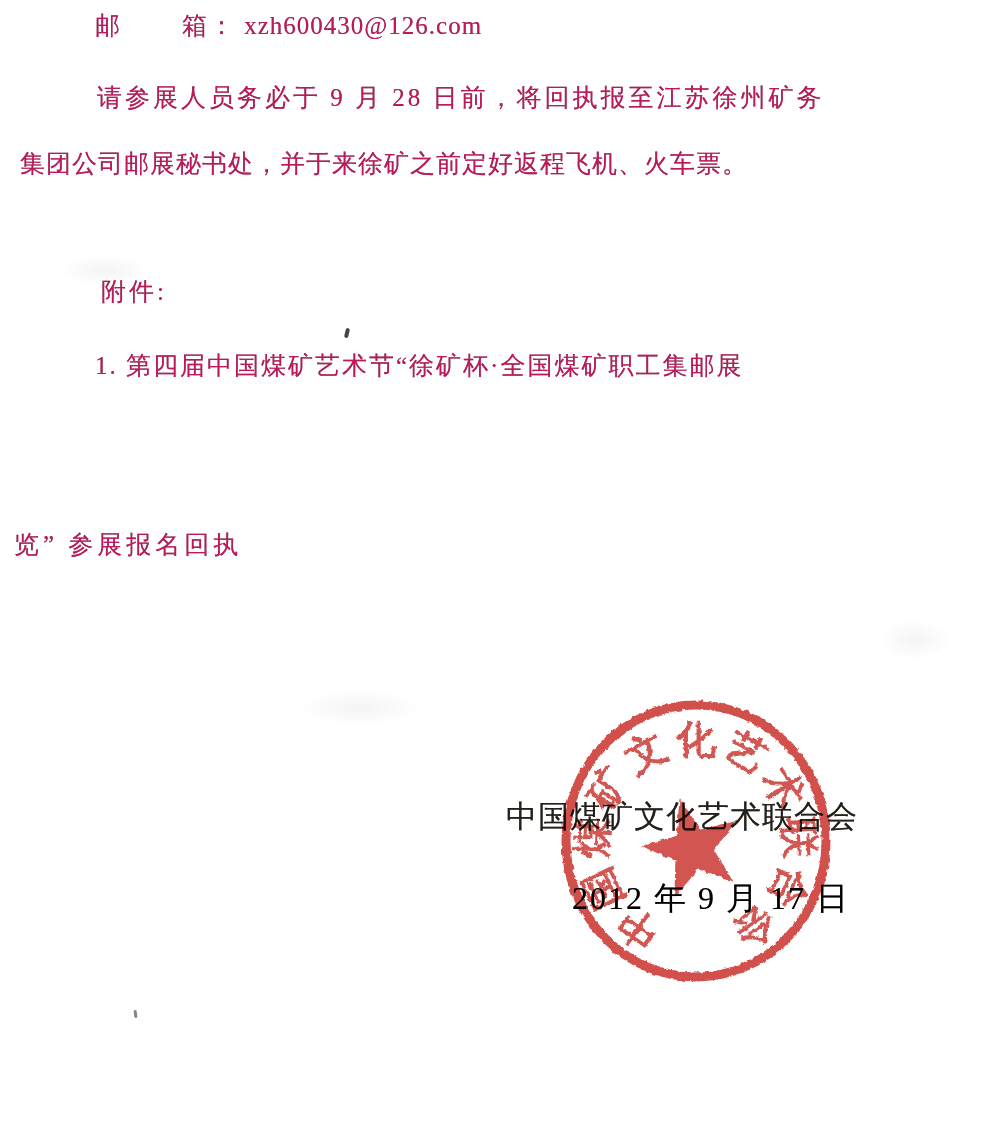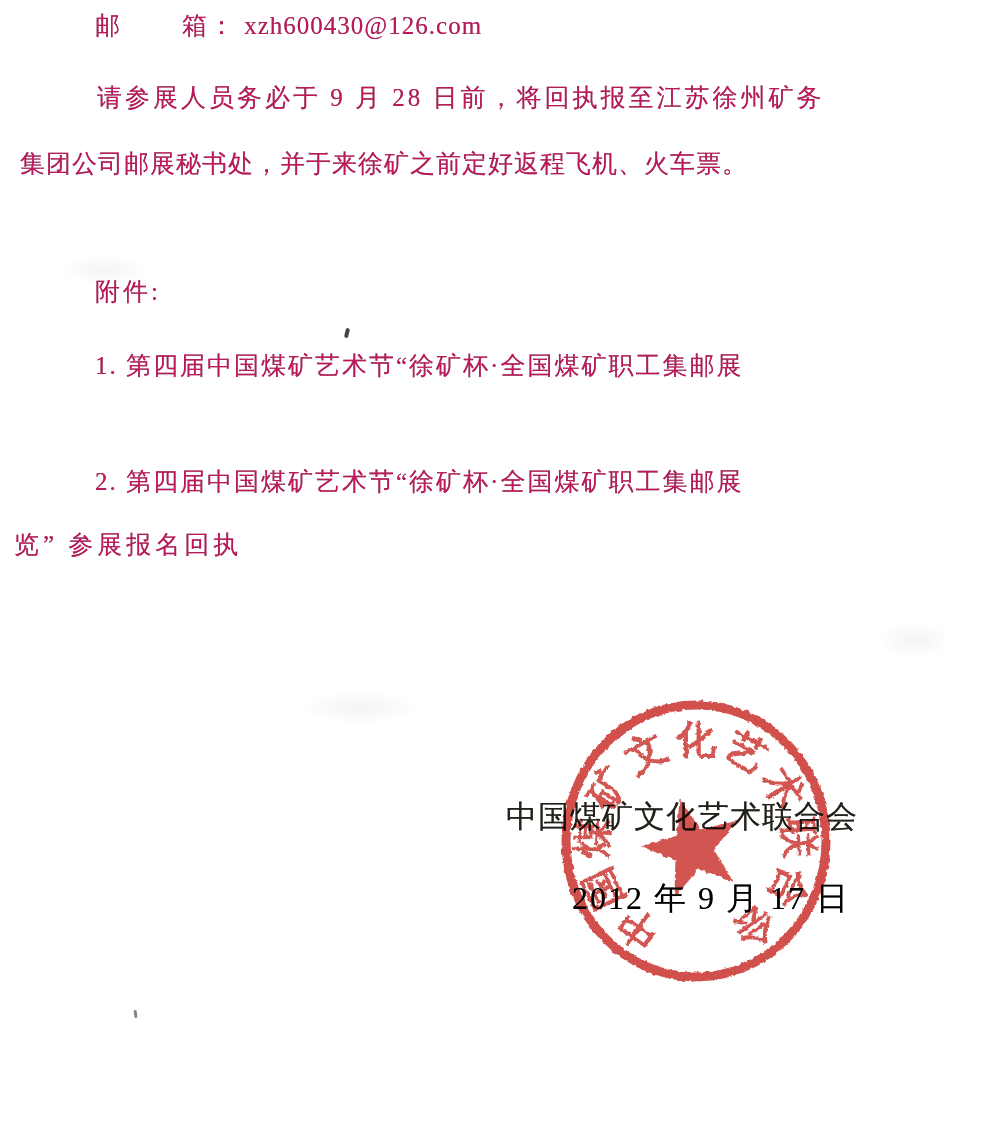--- a/index.html
+++ b/index.html
@@ -25,21 +25,21 @@
     color: #be185d;
     text-shadow: 0 0 0.4px rgba(40,36,32,0.55);
   }
   .email-line { top: 12px; left: 95px; }
   .email-gap { display: inline-block; width: 60px; }
   .email-addr { letter-spacing: 1px; }
 
   .para-l1 { top: 84px;  left: 97px;  letter-spacing: 3px; }
   .para-l2 { top: 150px; left: 20px;  letter-spacing: 1px; text-align: right; }
 
-  .attach-heading { top: 278px; left: 95px; letter-spacing: 3px; }
+  .attach-heading { top: 278px; left: 101px; letter-spacing: 3px; }
 
   .item1-l1 { top: 352px; left: 95px; letter-spacing: 2px; }
   .item1-l2 { top: 407px; left: 14px; letter-spacing: 4px; }
   .item2-l1 { top: 468px; left: 95px; letter-spacing: 2px; }
   .item2-l2 { top: 531px; left: 14px; letter-spacing: 4px; }
 
   .signature-line { top: 799px; left: 506px; font-size: 31px; letter-spacing: 1px; color: #232019; }
   .date-line      { top: 864px; left: 572px; font-size: 32px; letter-spacing: 2px; color: #000000; margin-top: 16px; }
 
   .seal {
@@ -98,21 +98,20 @@
     <span class="email-addr">xzh600430@126.com</span>
   </div>
 
   <div class="txt-line para-l1">请参展人员务必于 9 月 28 日前，将回执报至江苏徐州矿务</div>
   <div class="txt-line para-l2">集团公司邮展秘书处，并于来徐矿之前定好返程飞机、火车票。</div>
 
   <div class="txt-line attach-heading">附件:</div>
 
   <div class="txt-line item1-l1">1. 第四届中国煤矿艺术节“徐矿杯·全国煤矿职工集邮展</div>
 
-  <div class="txt-line item2-l1">2. 第四届中国煤矿艺术节“徐矿杯·全国煤矿职工集邮展</div>
   <div class="txt-line signature-line">中国煤矿文化艺术联合会</div>
 
   <div class="txt-line item2-l2">览” 参展报名回执</div>
   <div class="txt-line date-line">2012 年 9 月 17 日</div>
 
   <svg class="seal" viewBox="0 0 292 292" width="292" height="292" xmlns="http://www.w3.org/2000/svg">
     <defs>
       <filter id="stampRough" x="-10%" y="-10%" width="120%" height="120%">
         <feTurbulence type="fractalNoise" baseFrequency="0.22" numOctaves="2" seed="7" result="noise"></feTurbulence>
         <feDisplacementMap in="SourceGraphic" in2="noise" scale="4" xChannelSelector="R" yChannelSelector="G"></feDisplacementMap>

